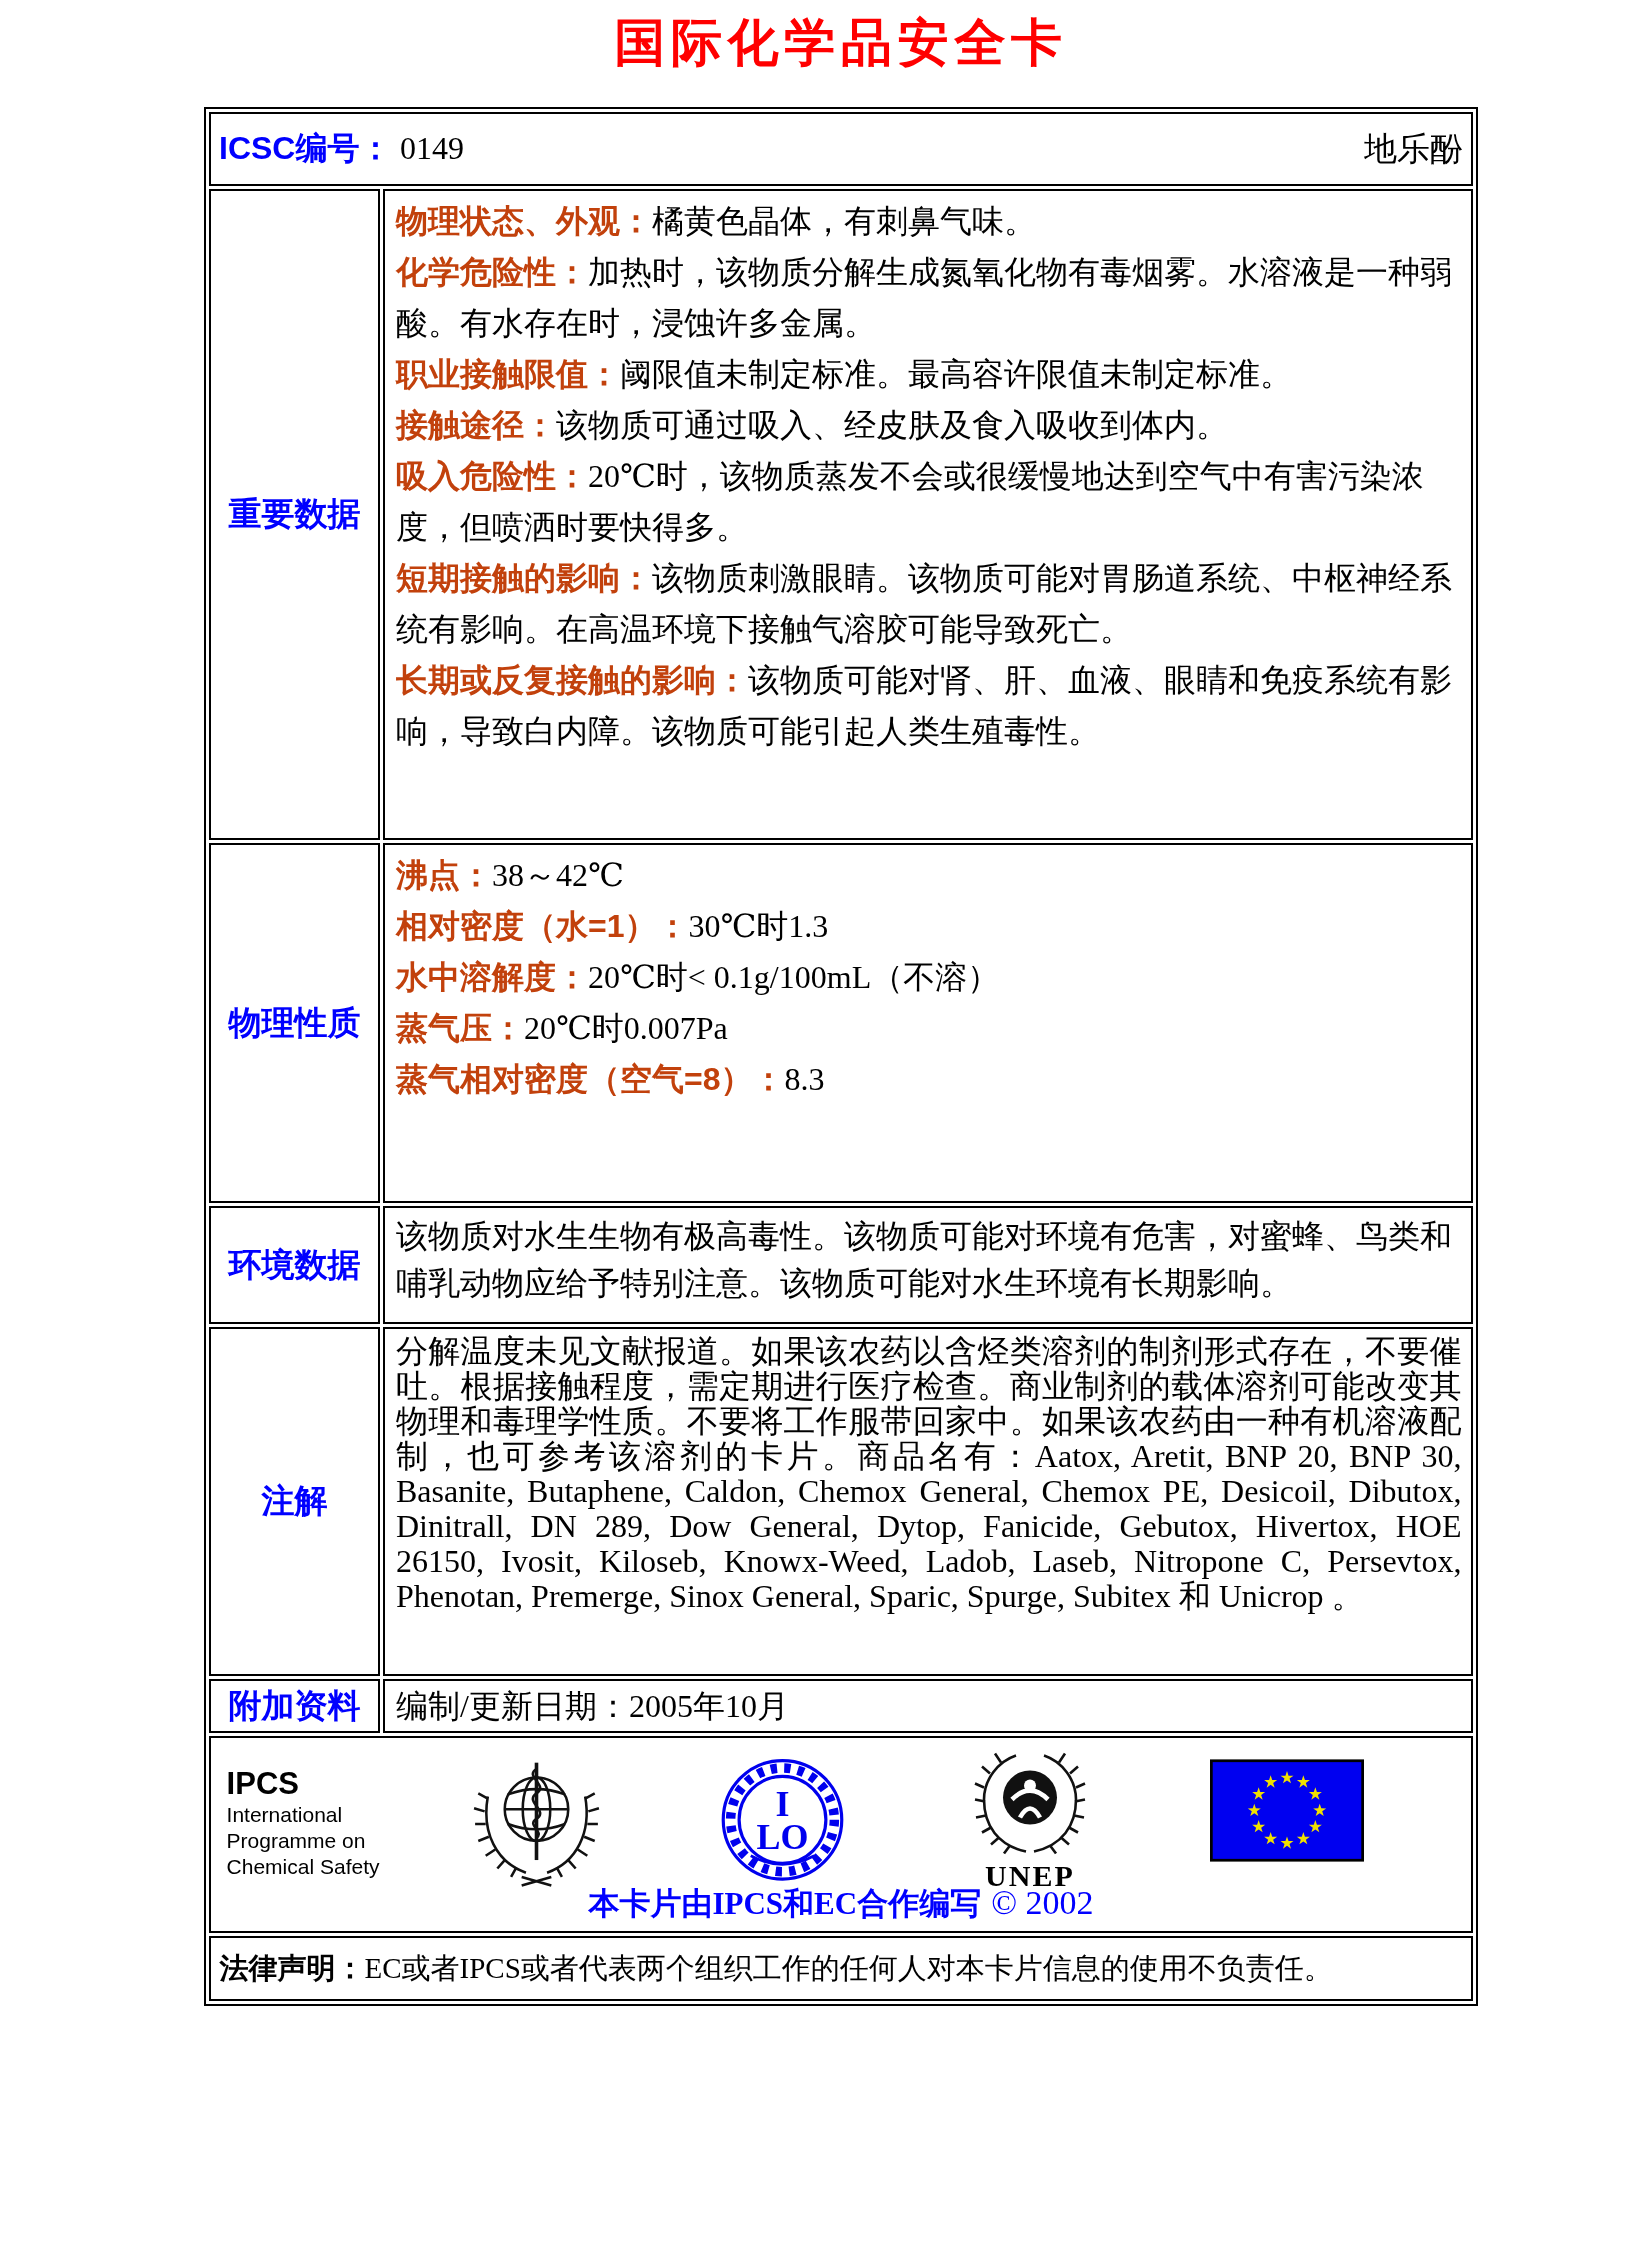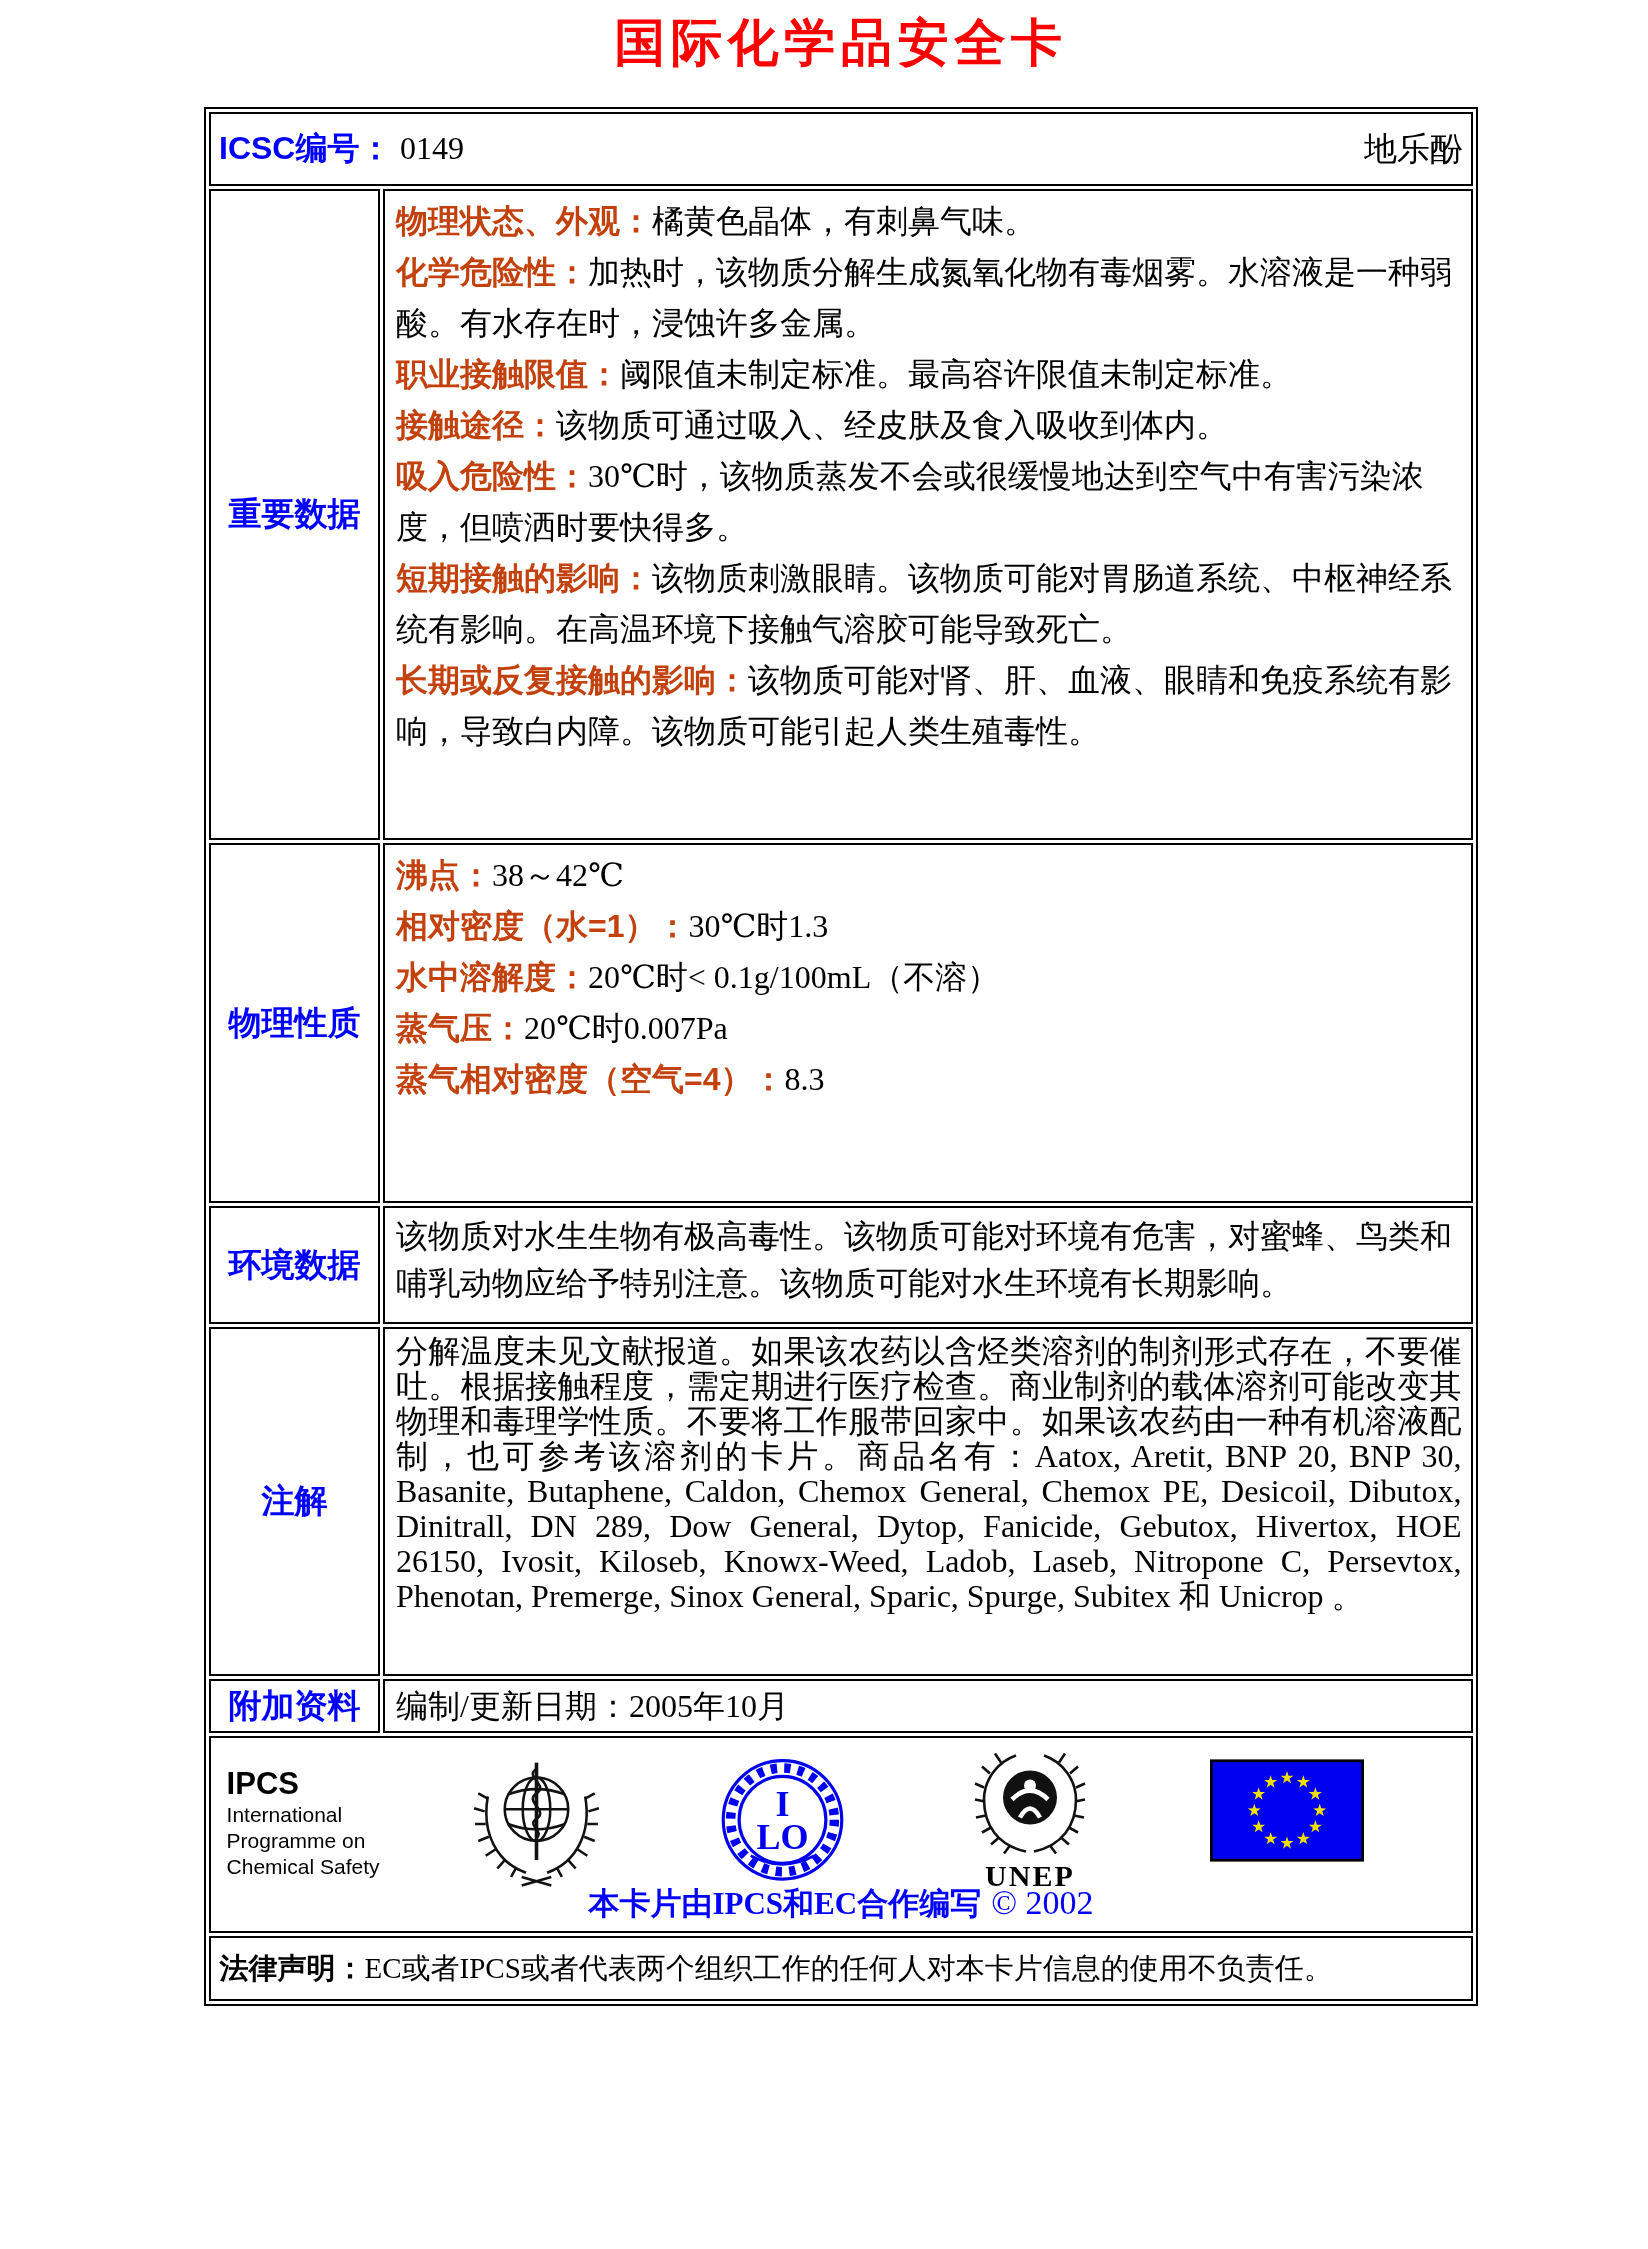--- a/index.html
+++ b/index.html
@@ -86,36 +86,36 @@
   </tr>
 
   <tr>
     <td class="side h-important">重要数据</td>
     <td class="h-important">
       <div class="content">
         <p><span class="blab">物理状态、外观：</span><span>橘黄色晶体，有刺鼻气味。</span></p>
         <p><span class="blab">化学危险性：</span><span>加热时，该物质分解生成氮氧化物有毒烟雾。水溶液是一种弱酸。有水存在时，浸蚀许多金属。</span></p>
         <p><span class="blab">职业接触限值：</span><span>阈限值未制定标准。最高容许限值未制定标准。</span></p>
         <p><span class="blab">接触途径：</span><span>该物质可通过吸入、经皮肤及食入吸收到体内。</span></p>
-        <p><span class="blab">吸入危险性：</span><span>30℃时，该物质蒸发不会或很缓慢地达到空气中有害污染浓度，但喷洒时要快得多。</span></p>
+        <p><span class="blab">吸入危险性：</span><span>20℃时，该物质蒸发不会或很缓慢地达到空气中有害污染浓度，但喷洒时要快得多。</span></p>
         <p><span class="blab">短期接触的影响：</span><span>该物质刺激眼睛。该物质可能对胃肠道系统、中枢神经系统有影响。在高温环境下接触气溶胶可能导致死亡。</span></p>
         <p><span class="blab">长期或反复接触的影响：</span><span>该物质可能对肾、肝、血液、眼睛和免疫系统有影响，导致白内障。该物质可能引起人类生殖毒性。</span></p>
       </div>
     </td>
   </tr>
 
   <tr>
     <td class="side h-physical">物理性质</td>
     <td class="h-physical">
       <div class="content">
         <p><span class="blab">沸点：</span><span>38～42℃</span></p>
         <p><span class="blab">相对密度（水=1）：</span><span>30℃时1.3</span></p>
         <p><span class="blab">水中溶解度：</span><span>20℃时&lt; 0.1g/100mL（不溶）</span></p>
         <p><span class="blab">蒸气压：</span><span>20℃时0.007Pa</span></p>
-        <p><span class="blab">蒸气相对密度（空气=4）：</span><span>8.3</span></p>
+        <p><span class="blab">蒸气相对密度（空气=8）：</span><span>8.3</span></p>
       </div>
     </td>
   </tr>
 
   <tr>
     <td class="side h-env">环境数据</td>
     <td class="h-env">
       <div class="content env-text">该物质对水生生物有极高毒性。该物质可能对环境有危害，对蜜蜂、鸟类和哺乳动物应给予特别注意。该物质可能对水生环境有长期影响。</div>
     </td>
   </tr>

